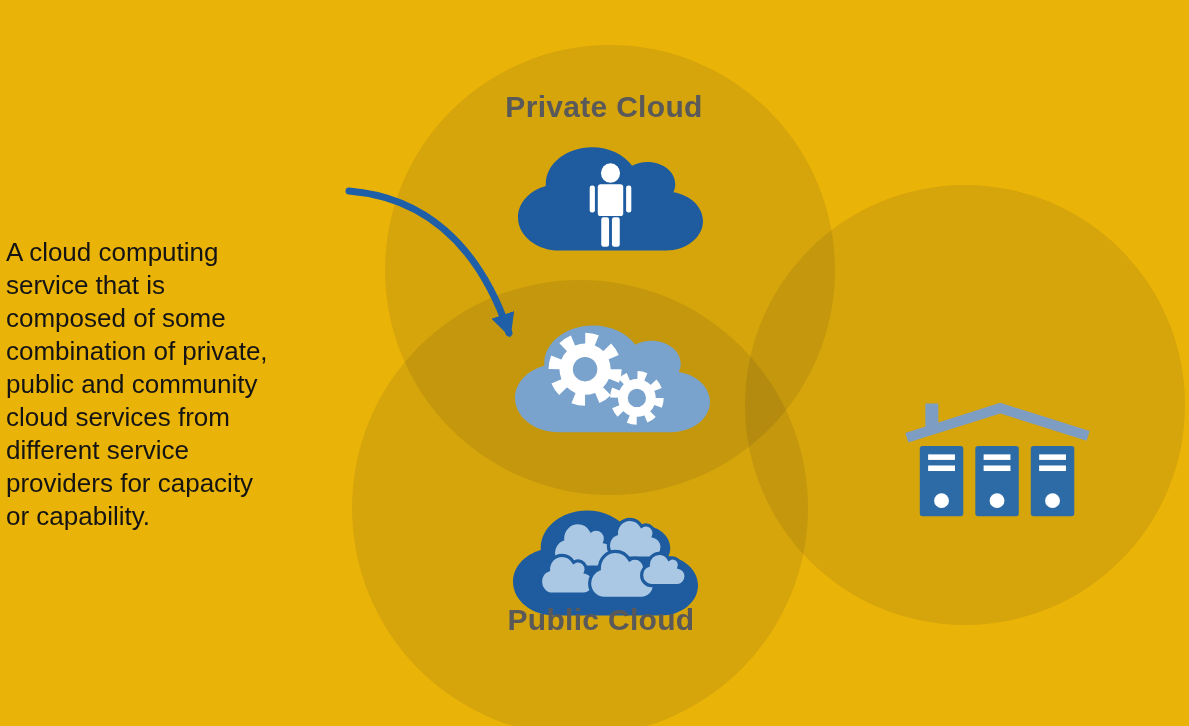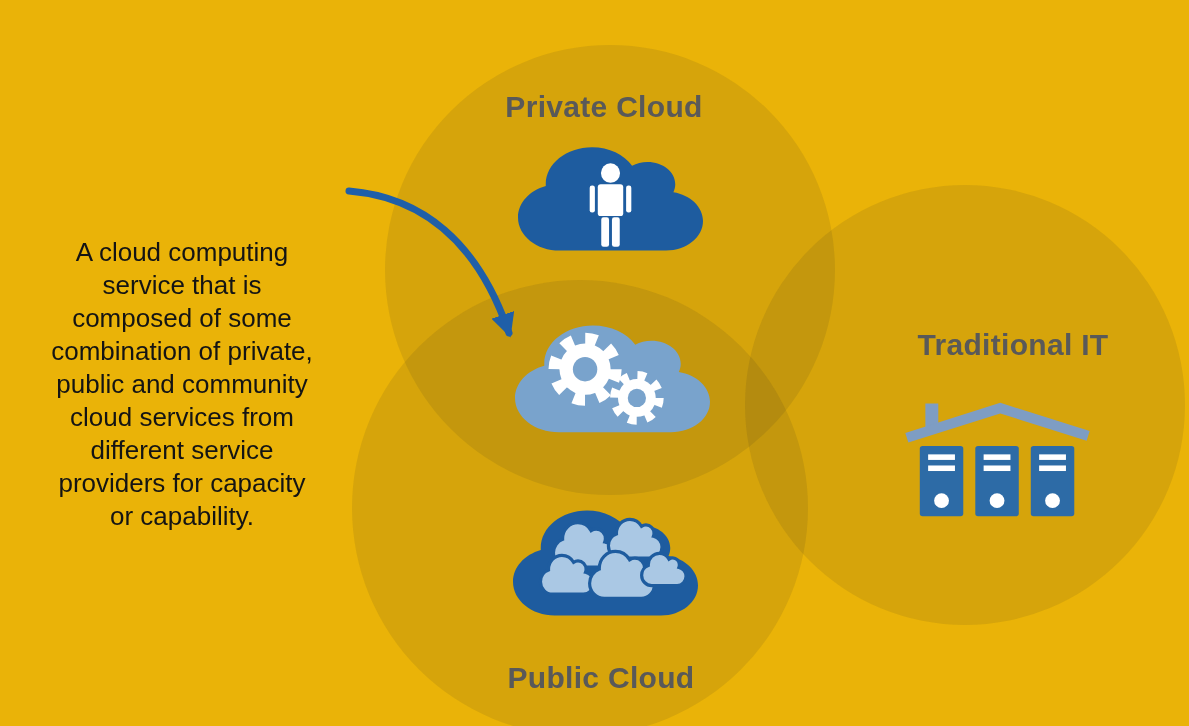--- a/index.html
+++ b/index.html
@@ -25,39 +25,38 @@
   .circle-label {
     position: absolute;
     transform: translate(-50%, -50%);
     font-size: 30px;
     font-weight: bold;
     color: #595959;
     white-space: nowrap;
     letter-spacing: 0.3px;
   }
   #label-private     { left: 604px;  top: 107px; }
-  #label-public      { left: 601px;  top: 678px; text-align: center; }
+  #label-public      { left: 601px;  top: 620px; text-align: center; }
   #label-traditional { left: 1013px; top: 345px; }
 
   .hybrid-title {
     position: absolute;
     left: 30px;
     top: 164px;
     font-size: 43px;
     font-weight: bold;
     color: #1f5fa8;
     white-space: nowrap;
   }
 
   .hybrid-desc {
     position: absolute;
     left: 6px;
     top: 236px;
     width: 352px;
-    text-align: center;
     font-size: 26px;
     line-height: 33px;
     color: #141414;
     white-space: pre-line;
   }
 
   .icon-svg { position: absolute; }
   #icon-private     { left: 518px; top: 140px; }
   #icon-hybrid      { left: 515px; top: 318px; }
   #icon-public      { left: 513px; top: 503px; }
@@ -145,21 +144,20 @@
         <rect x="136" y="54" width="47" height="76" rx="3" fill="#2d6ba6"></rect>
         <rect x="145" y="63" width="29" height="6" fill="#ffffff"></rect>
         <rect x="145" y="75" width="29" height="6" fill="#ffffff"></rect>
         <circle cx="159.5" cy="113" r="8" fill="#ffffff"></circle>
       </g>
     </g>
   </svg>
 
   <div class="circle-label" id="label-private">Private Cloud</div>
   <div class="circle-label" id="label-public">Public Cloud</div>
-  <div class="circle-label" id="label-traditional">Traditional IT</div>
 
   <div class="hybrid-desc">A cloud computing
 service that is
 composed of some
 combination of private,
 public and community
 cloud services from
 different service
 providers for capacity
 or capability.</div>

